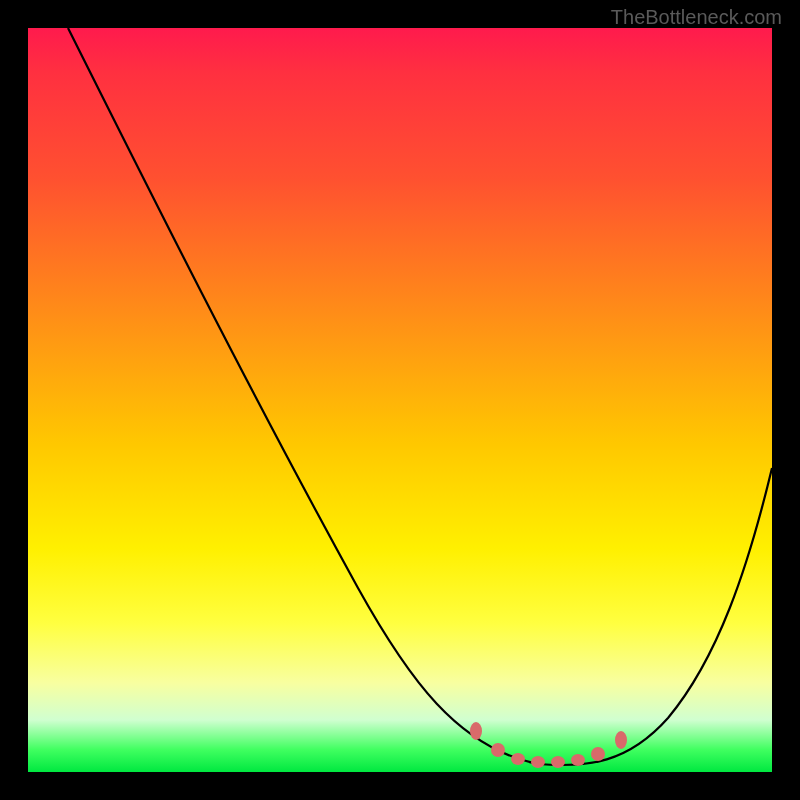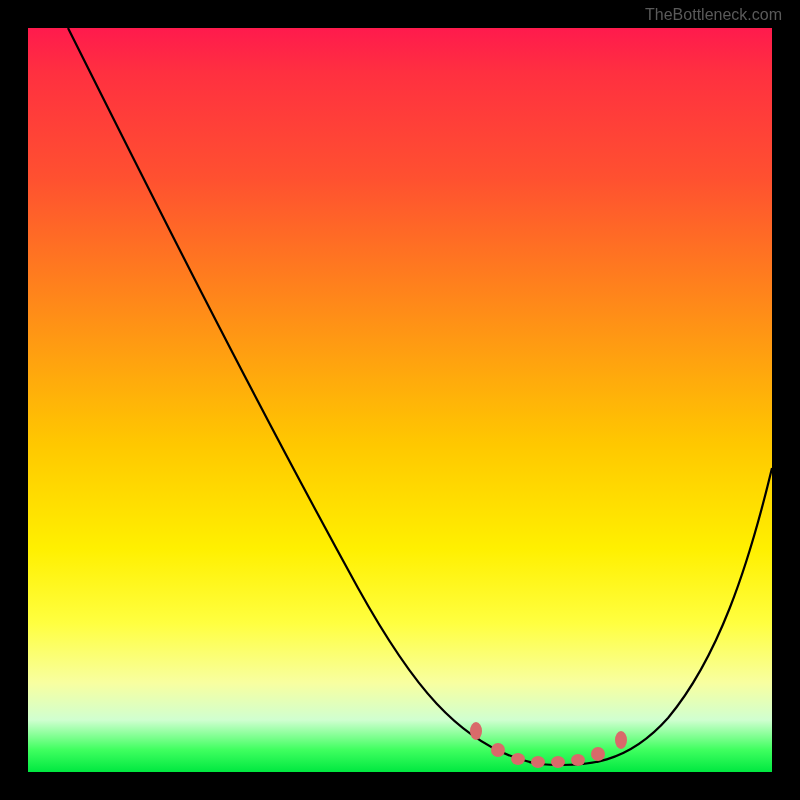--- a/index.html
+++ b/index.html
@@ -9,21 +9,21 @@
     height: 800px;
     background: #000;
     position: relative;
     font-family: Arial, sans-serif;
   }
   .watermark {
     position: absolute;
     top: 6px;
     right: 18px;
     color: #5a5a5a;
-    font-size: 16px;
+    font-size: 20px;
     font-weight: 500;
     z-index: 10;
   }
   .plot-area {
     position: absolute;
     left: 28px;
     top: 28px;
     width: 744px;
     height: 744px;
     background: linear-gradient(to bottom,

